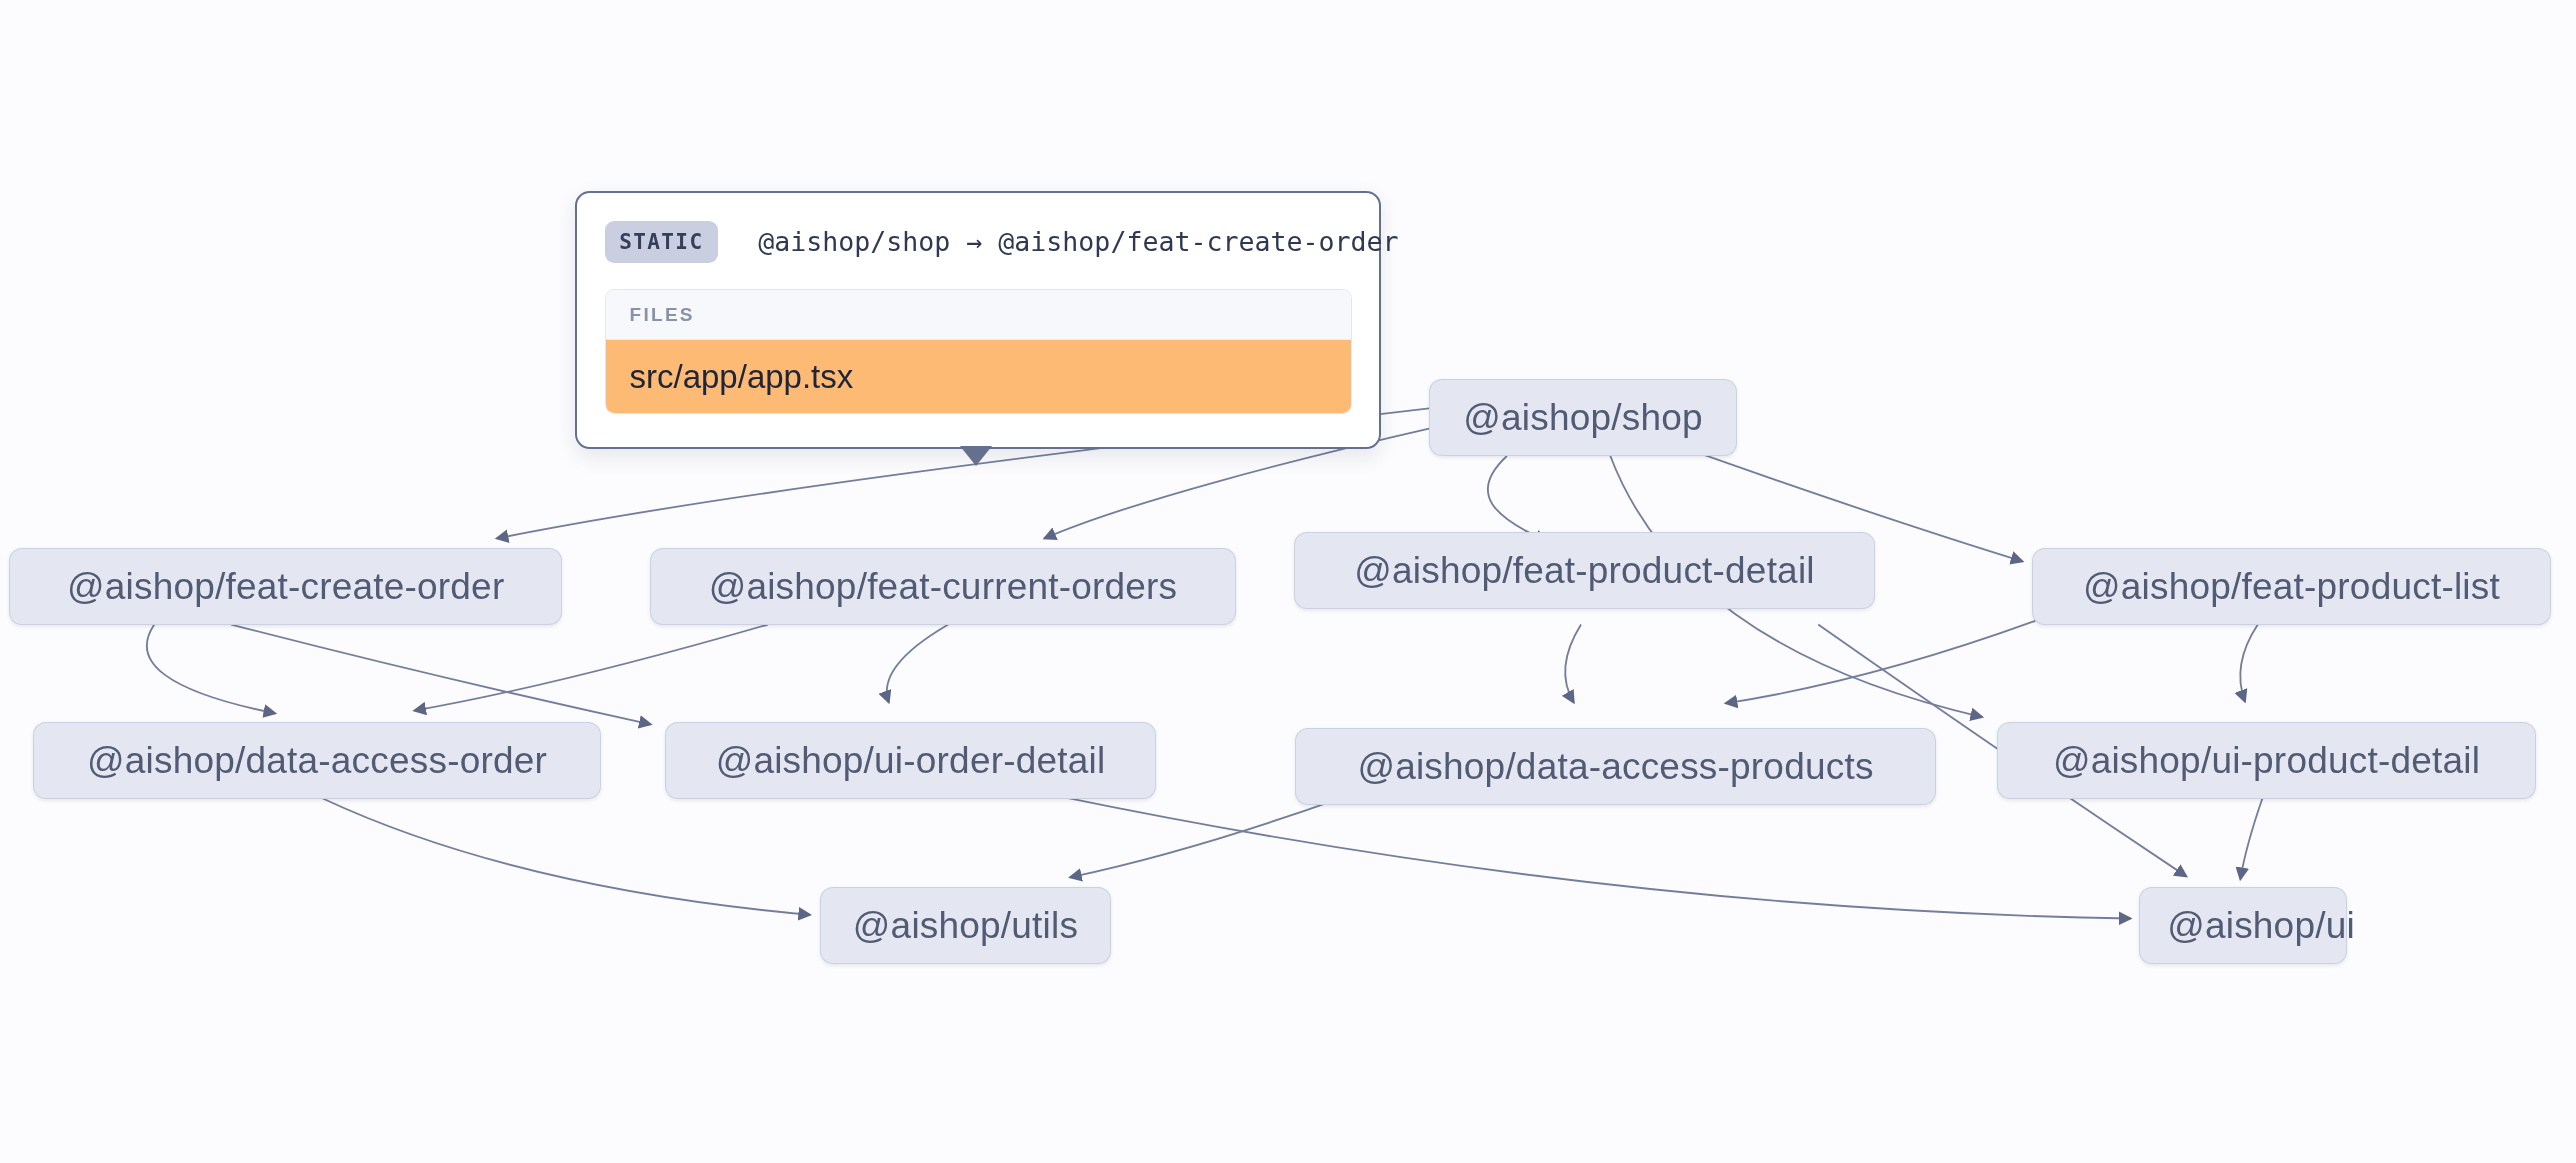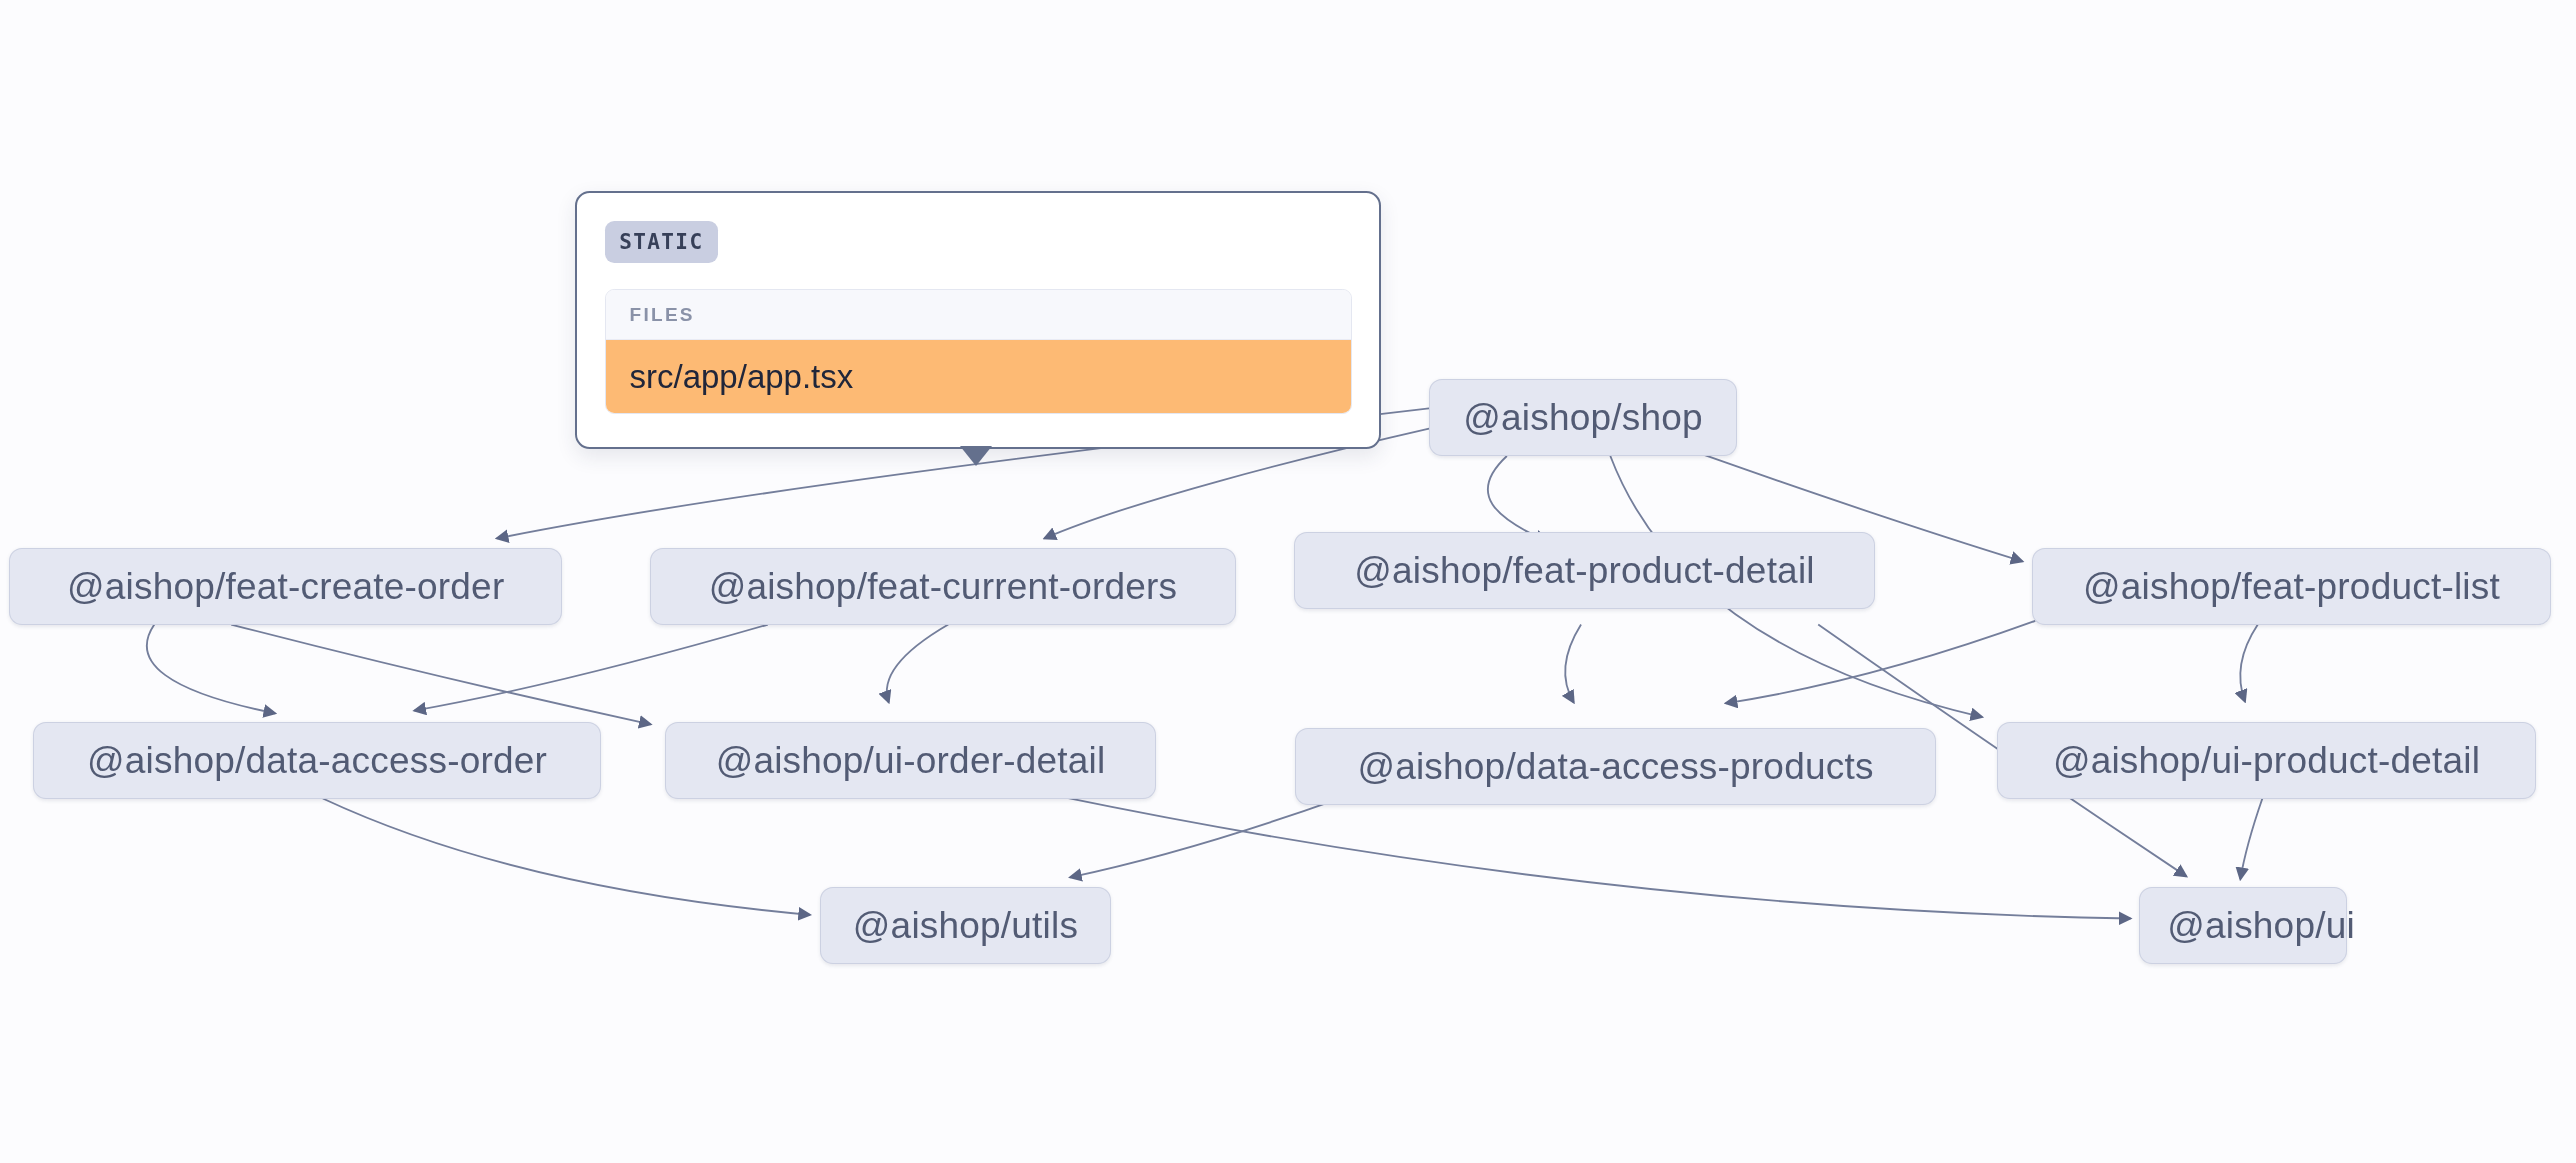--- a/index.html
+++ b/index.html
@@ -102,20 +102,21 @@
       <div class="node" style="left: 665px; top: 722px; width: 491px;">@aishop/ui-order-detail</div>
       <div class="node" style="left: 1295px; top: 728px; width: 641px;">@aishop/data-access-products</div>
       <div class="node" style="left: 1997px; top: 722px; width: 539px;">@aishop/ui-product-detail</div>
       <div class="node" style="left: 820px; top: 887px; width: 291px;">@aishop/utils</div>
       <div class="node" style="left: 2139px; top: 887px; width: 208px; padding-left: 36px;">@aishop/ui</div>
     </div>
 
   <div id="tooltip">
     <div class="tt-title-row">
       <span class="tt-badge">STATIC</span>
+      <span class="tt-edge-label">@aishop/shop → @aishop/feat-create-order</span>
     </div>
     <div class="tt-files-box">
       <div class="tt-files-header">FILES</div>
       <div id="tt-file-rows">
           <div class="tt-file-row">src/app/app.tsx</div>
         </div>
     </div>
   </div>
   <div id="tooltip-caret"></div>
 

